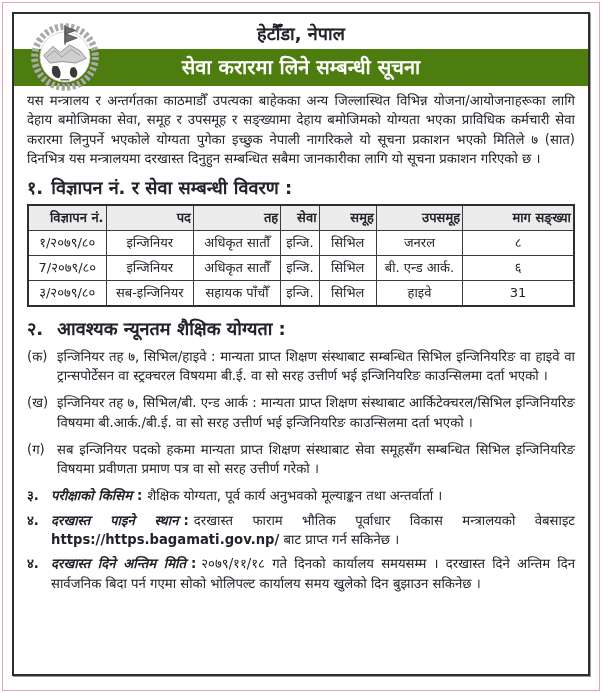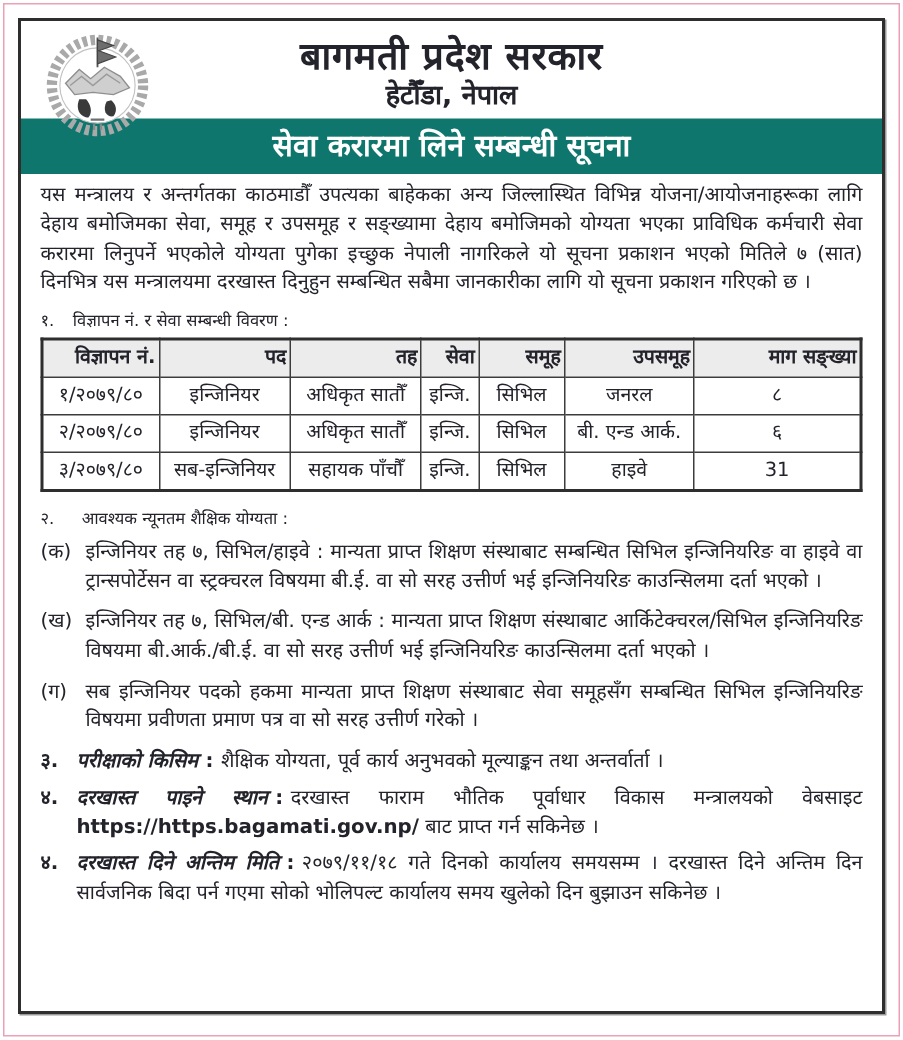--- a/index.html
+++ b/index.html
@@ -24,29 +24,29 @@
     background:#fff;
     box-shadow:1px 1px 0 #9a9a9a;
   }
   
   .doc-header { position:relative; text-align:center; padding-top:9px; }
   .emblem { position:absolute; left:13px; top:5px; width:76px; height:76px; }
   .gov-title { font-size:25px; font-weight:bold; margin:0; line-height:30px; letter-spacing:0.5px; }
   .ministry  { font-size:16px; font-weight:bold; margin:3px 0 0; line-height:20px; }
   .location  { font-size:18px; font-weight:bold; margin:3px 0 7px; line-height:16px; }
   .banner {
-    background:#0f766e; color:#ffffff;
+    background:#4d7c0f; color:#ffffff;
     font-size:20px; font-weight:bold;
     text-align:center; padding:4px 0 6px;
   }
   
   .content { padding:5px 13px 0 13px; }
   .date-line { text-align:center; font-weight:bold; font-size:14px; margin:2px 0 4px; }
   .intro { font-size:13.2px; line-height:19.4px; text-align:justify; margin:0 0 6px; }
-  .sec-heading { font-size:11px; font-weight:normal; margin:0 0 5px; }
+  .sec-heading { font-size:18px; font-weight:bold; margin:0 0 5px; }
   .sec-heading .num { display:inline-block; min-width:18px; }
   table.notice-table { width:100%; border-collapse:collapse; font-size:13px; border:2px solid #2e2e2e; }
   .notice-table th, .notice-table td {
     border:1px solid #3c3c3c; text-align:center;
     padding:3px 2px; line-height:18px;
   }
   .notice-table th { background:#ececec; font-weight:bold;text-align:right; }
   .sec2-heading { margin:9px 0 7px; }
   .lettered { display:flex; font-size:13.2px; line-height:19.3px; margin:0 0 8px; }
   .lettered .lbl { flex:0 0 30px; }
@@ -72,21 +72,20 @@
       <path d="M50 8 L50 34" stroke="#555" stroke-width="1.6"></path>
       <path d="M50 10 L64 15 L50 20 Z" fill="#6d6d6d" stroke="#444" stroke-width="1"></path>
       <path d="M50 19 L66 25 L50 31 Z" fill="#6d6d6d" stroke="#444" stroke-width="1"></path>
       <path d="M22 48 L34 36 L44 44 L56 34 L70 42 L78 52 L64 58 L46 56 L30 58 Z" fill="#cfcfcf" stroke="#8e8e8e" stroke-width="1.2"></path>
       <path d="M26 50 L36 42 L46 50 L58 40 L70 48" fill="none" stroke="#9a9a9a" stroke-width="1.2"></path>
       <path d="M34 62 C30 72 36 78 42 78 C46 74 44 66 40 62 Z" fill="#3a3a3a"></path>
       <path d="M58 64 C54 72 58 78 64 77 C68 72 66 66 62 63 Z" fill="#3a3a3a"></path>
       <path d="M44 80 L56 80" stroke="#6f6f6f" stroke-width="2"></path>
       <path d="M47 84 L47 89 M53 84 L53 89" stroke="#8a8a8a" stroke-width="2"></path>
     </svg>
-    <h1 class="gov-title">बागमती प्रदेश सरकार</h1>
     <div class="location">हेटौँडा, नेपाल</div>
     <div class="banner">सेवा करारमा लिने सम्बन्धी सूचना</div>
   </div>
 
   <div class="content">
 
 
     <p class="intro">यस मन्त्रालय र अन्तर्गतका काठमाडौँ उपत्यका बाहेकका अन्य जिल्लास्थित विभिन्न योजना/आयोजनाहरूका लागि देहाय बमोजिमका सेवा, समूह र उपसमूह र सङ्ख्यामा देहाय बमोजिमको योग्यता भएका प्राविधिक कर्मचारी सेवा करारमा लिनुपर्ने भएकोले योग्यता पुगेका इच्छुक नेपाली नागरिकले यो सूचना प्रकाशन भएको मितिले ७ (सात) दिनभित्र यस मन्त्रालयमा दरखास्त दिनुहुन सम्बन्धित सबैमा जानकारीका लागि यो सूचना प्रकाशन गरिएको छ ।</p>
 
     <div class="sec-heading">
@@ -119,21 +118,21 @@
         <tr>
           <td>१/२०७९/८०</td>
           <td>इन्जिनियर</td>
           <td>अधिकृत सातौँ</td>
           <td>इन्जि.</td>
           <td>सिभिल</td>
           <td>जनरल</td>
           <td>८</td>
         </tr>
         <tr>
-          <td>२/२०७९/८०</td>
+          <td>7/२०७९/८०</td>
           <td>इन्जिनियर</td>
           <td>अधिकृत सातौँ</td>
           <td>इन्जि.</td>
           <td>सिभिल</td>
           <td>बी. एन्ड आर्क.</td>
           <td>६</td>
         </tr>
         <tr>
           <td>३/२०७९/८०</td>
           <td>सब-इन्जिनियर</td>

